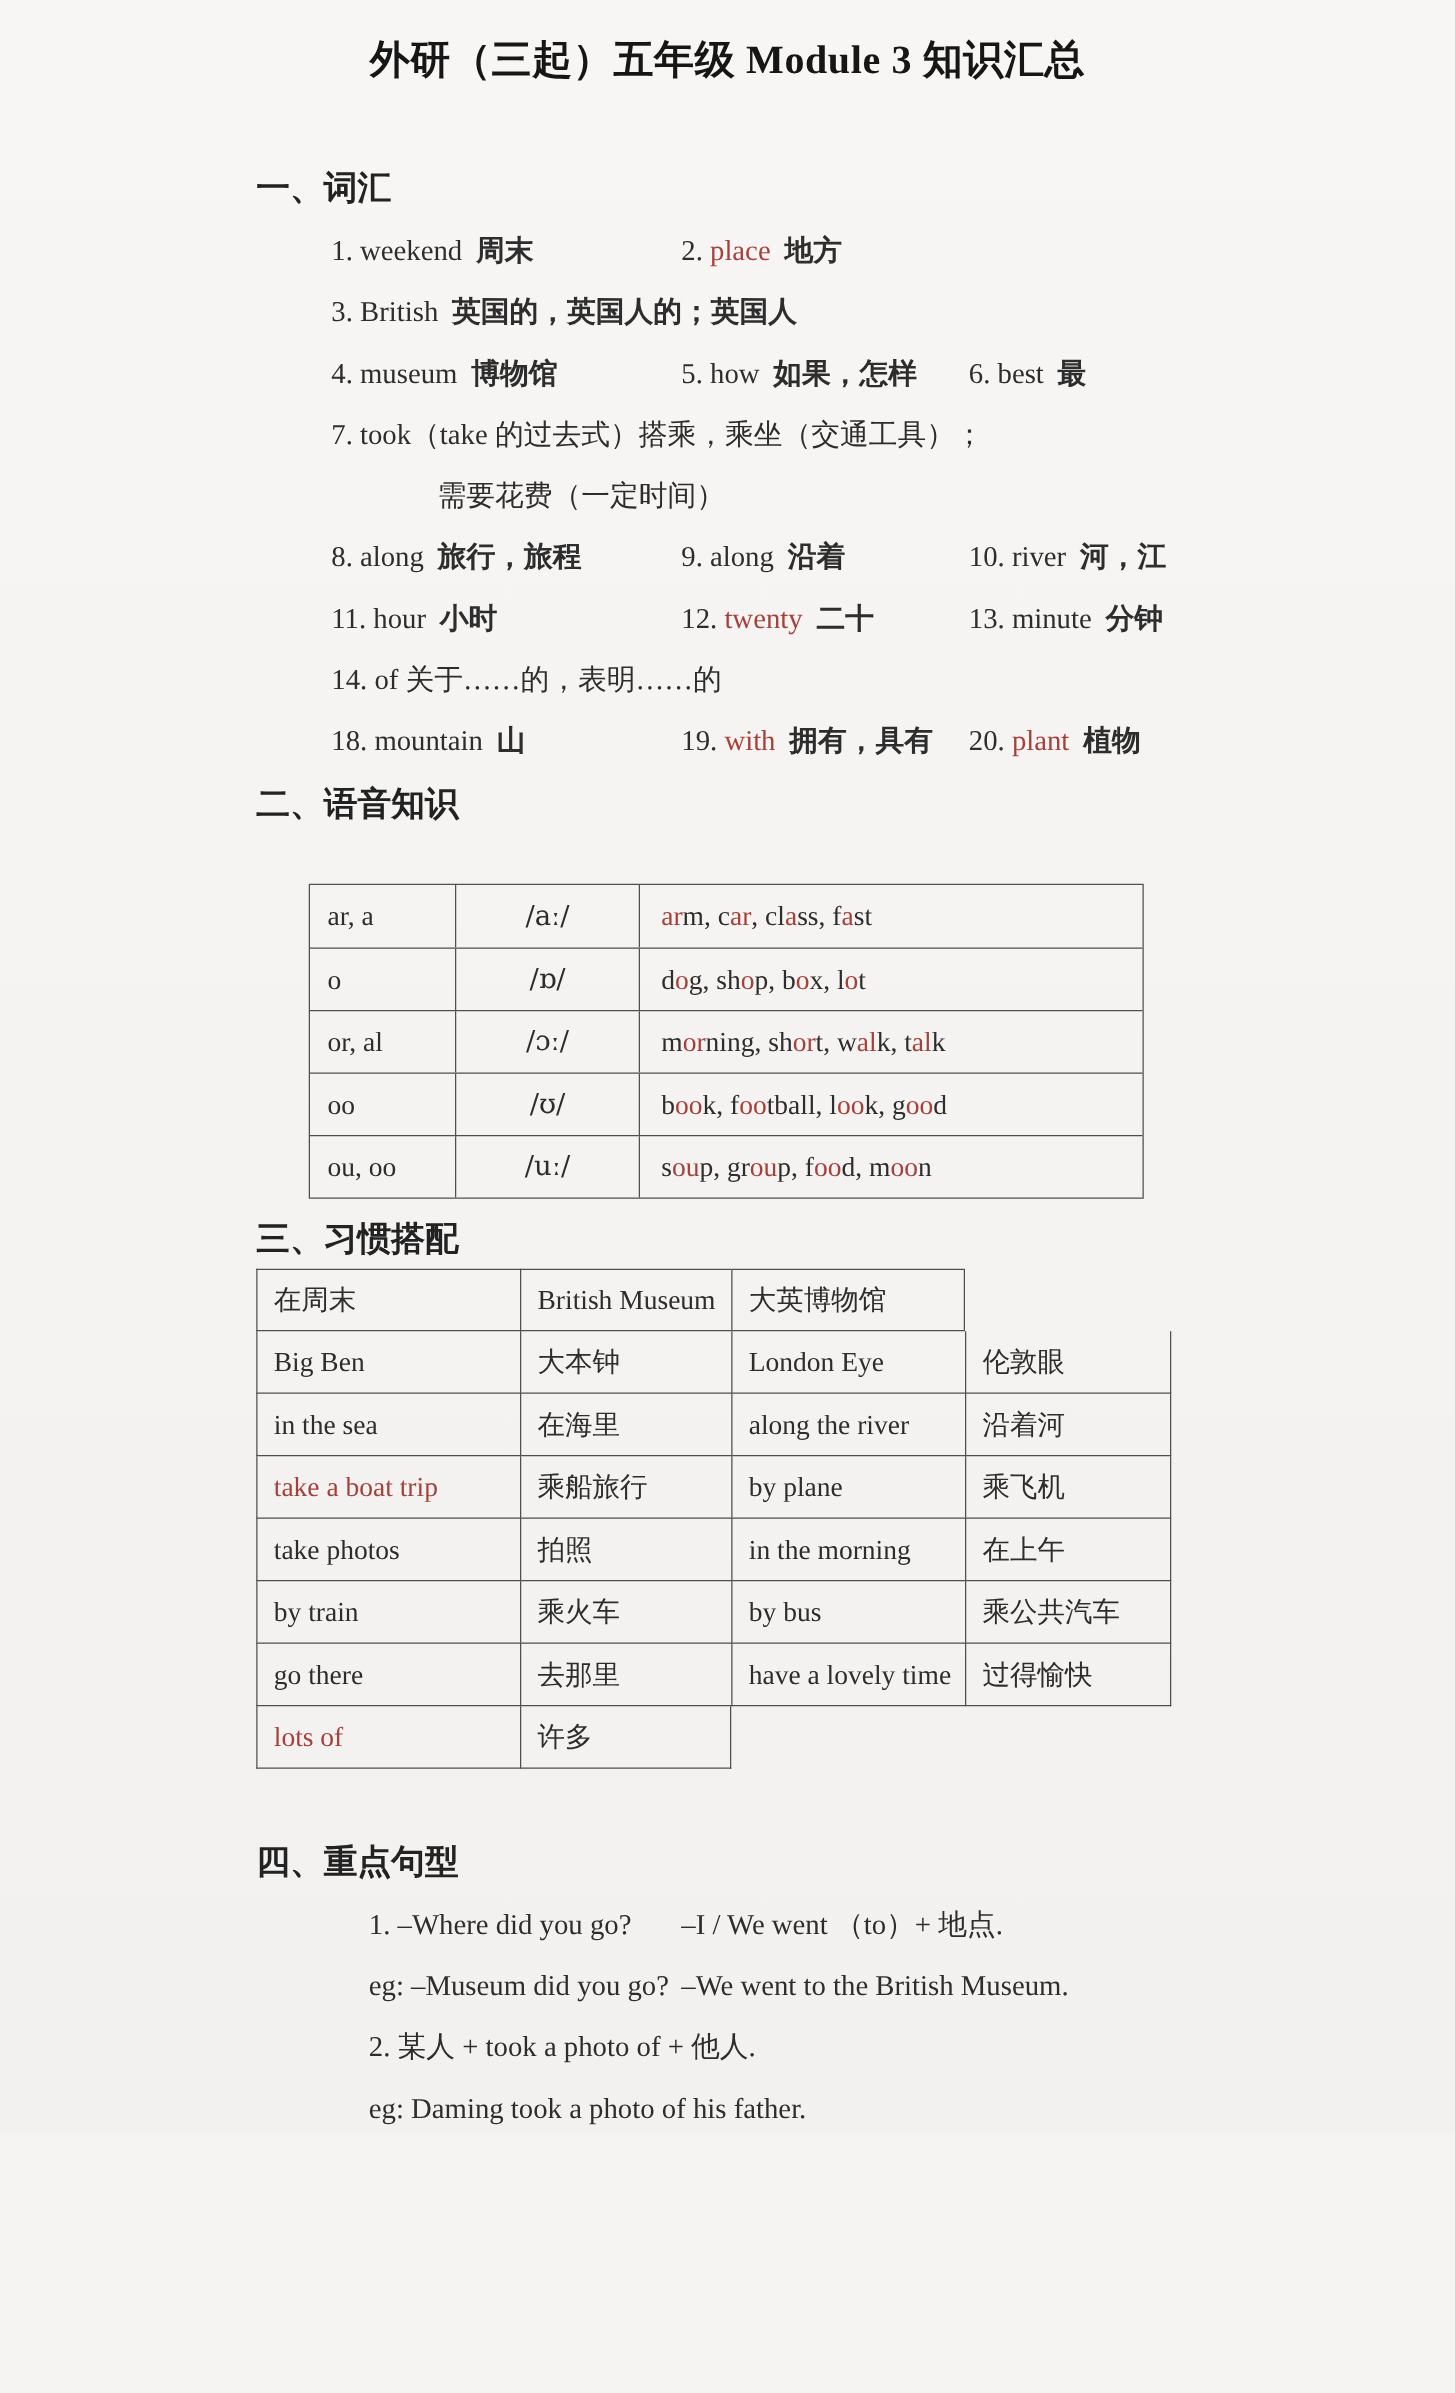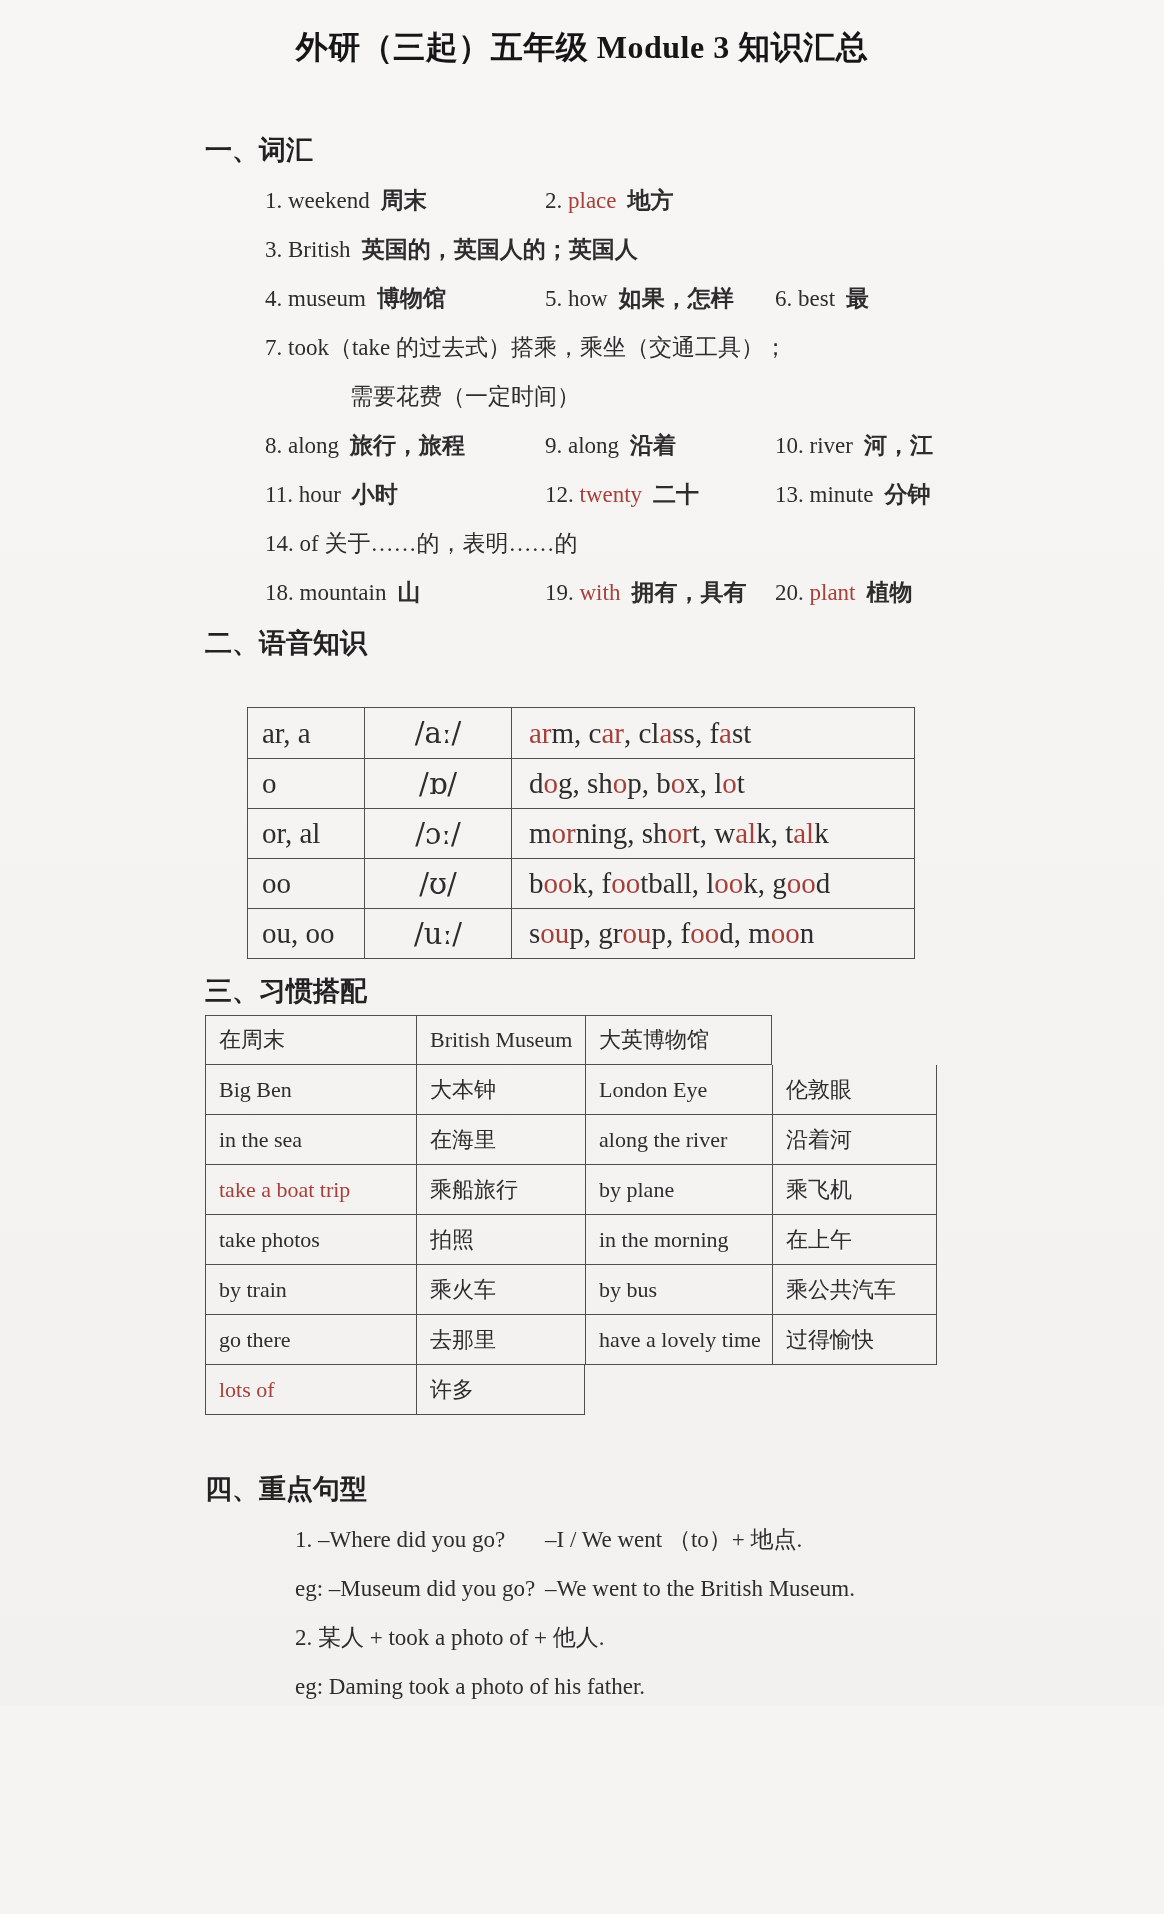--- a/index.html
+++ b/index.html
@@ -42,21 +42,21 @@
   .word.red { color: var(--red); }
   .meaning { margin-left: 11px; font-weight: 600; margin-top: 40px; }
 
   
   .phonics-table {
     margin: 46px 0 0 247px; width: 668px;
     border: 1px solid var(--line);
   }
   .ph-row { display: grid; grid-template-columns: 116px 148px 1fr; height: 50px; }
   .ph-row + .ph-row { border-top: 1px solid var(--line); }
-  .ph-cell { display: flex; align-items: center; font-size: 29px; padding-left: 14px; }
+  .ph-cell { display: flex; align-items: center; font-size: 22px; padding-left: 14px; }
   .ph-cell.ipa {
     justify-content: center; padding-left: 0;
     border-left: 1px solid var(--line); border-right: 1px solid var(--line);
     font-family: "DejaVu Serif", serif;
   }
   .ph-cell.examples { padding-left: 17px; }
   .seg.red { color: var(--red); }
 
   
   .colloc-table { margin: 6px 0 0 205px; width: 734px; font-size: 22px; }

